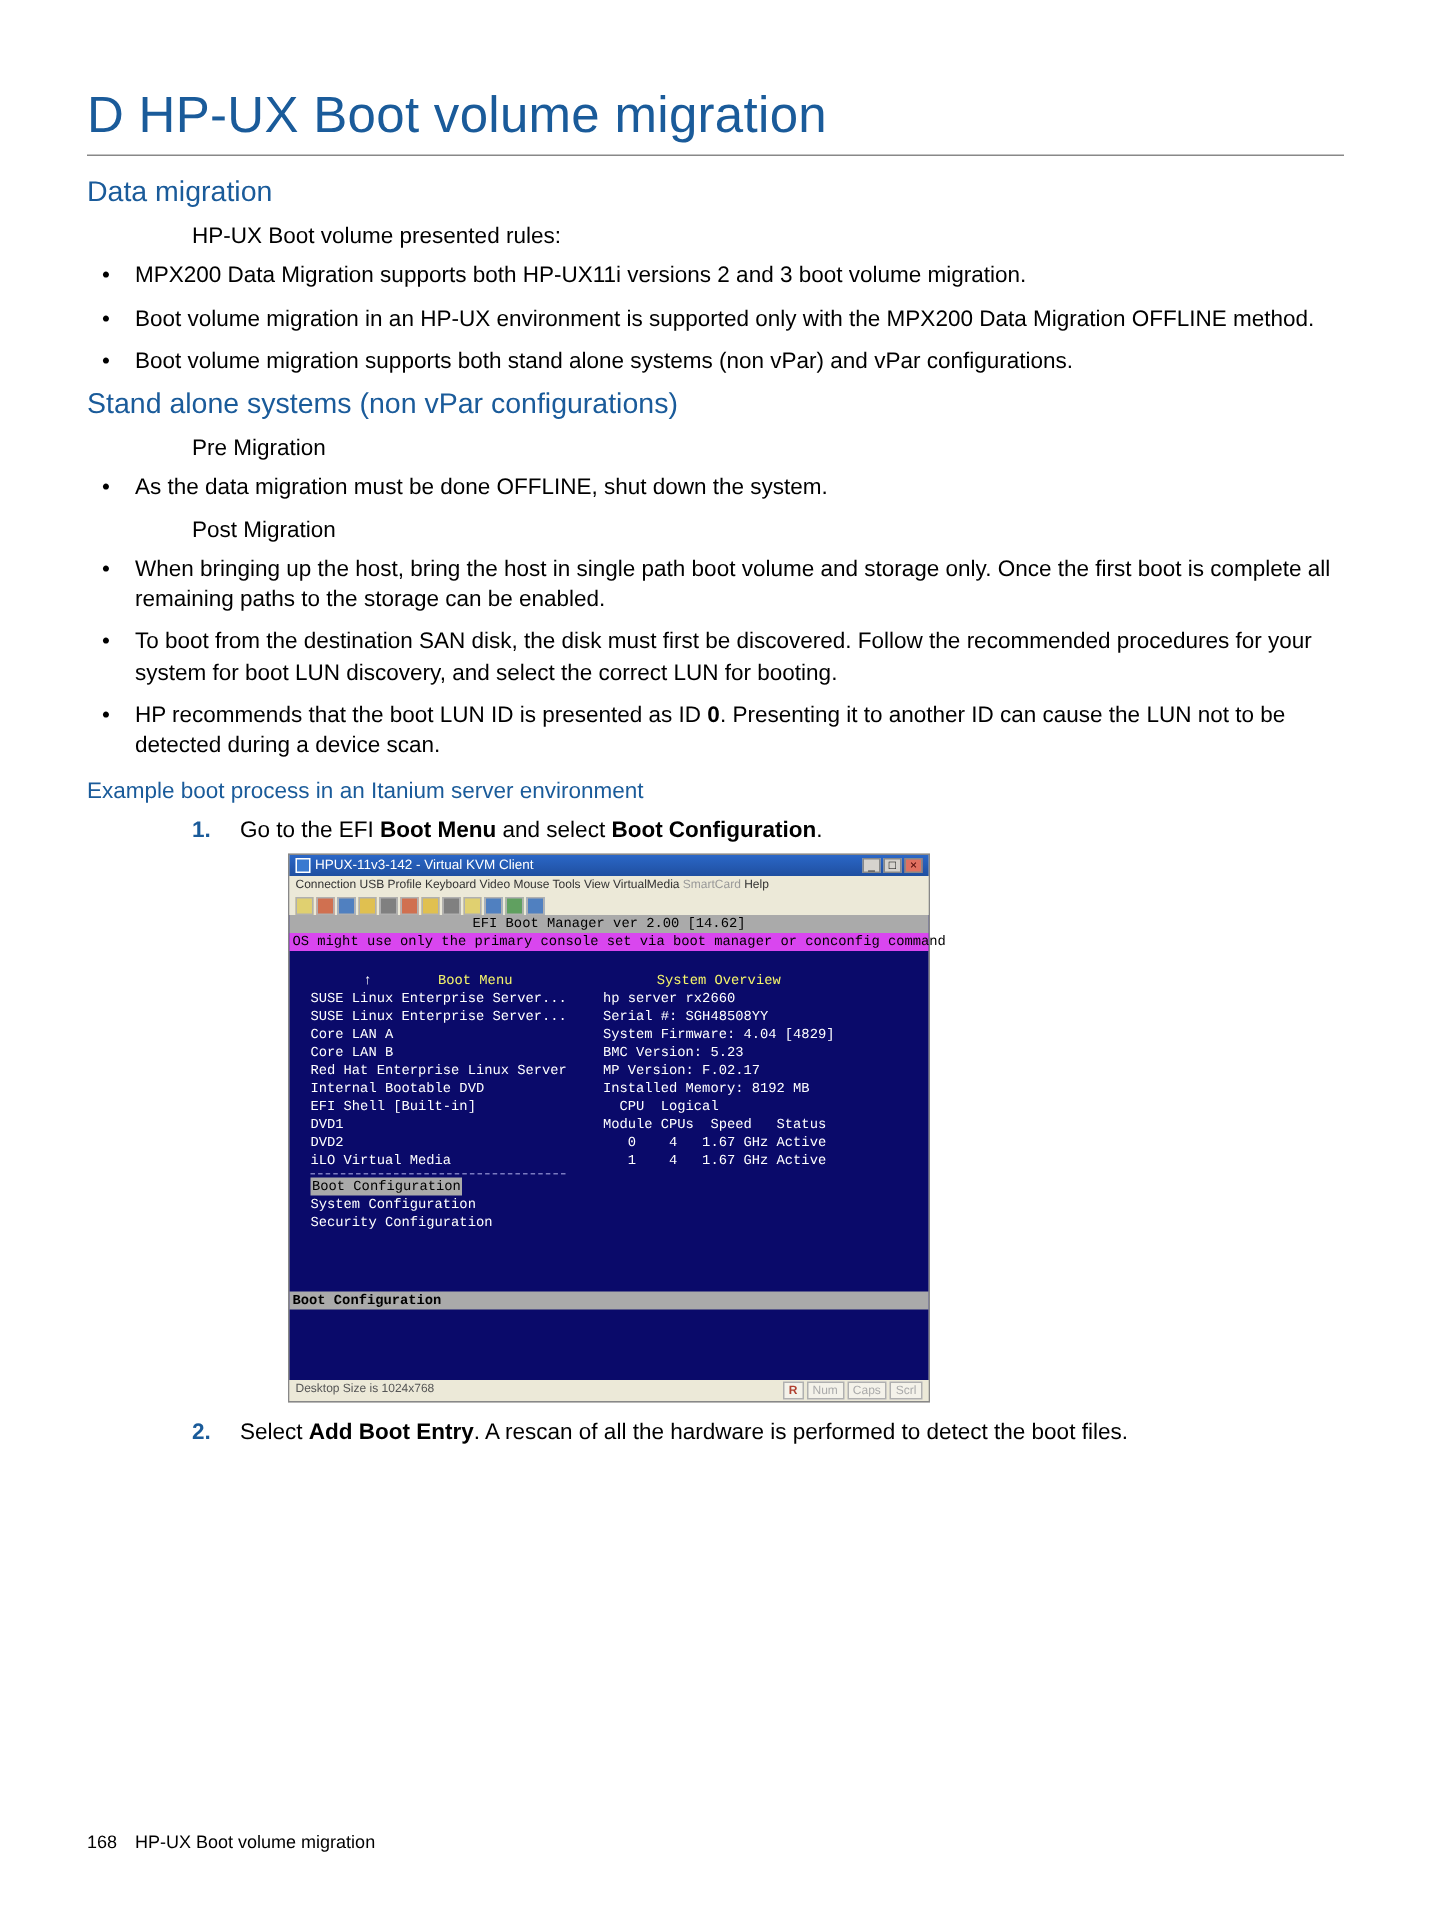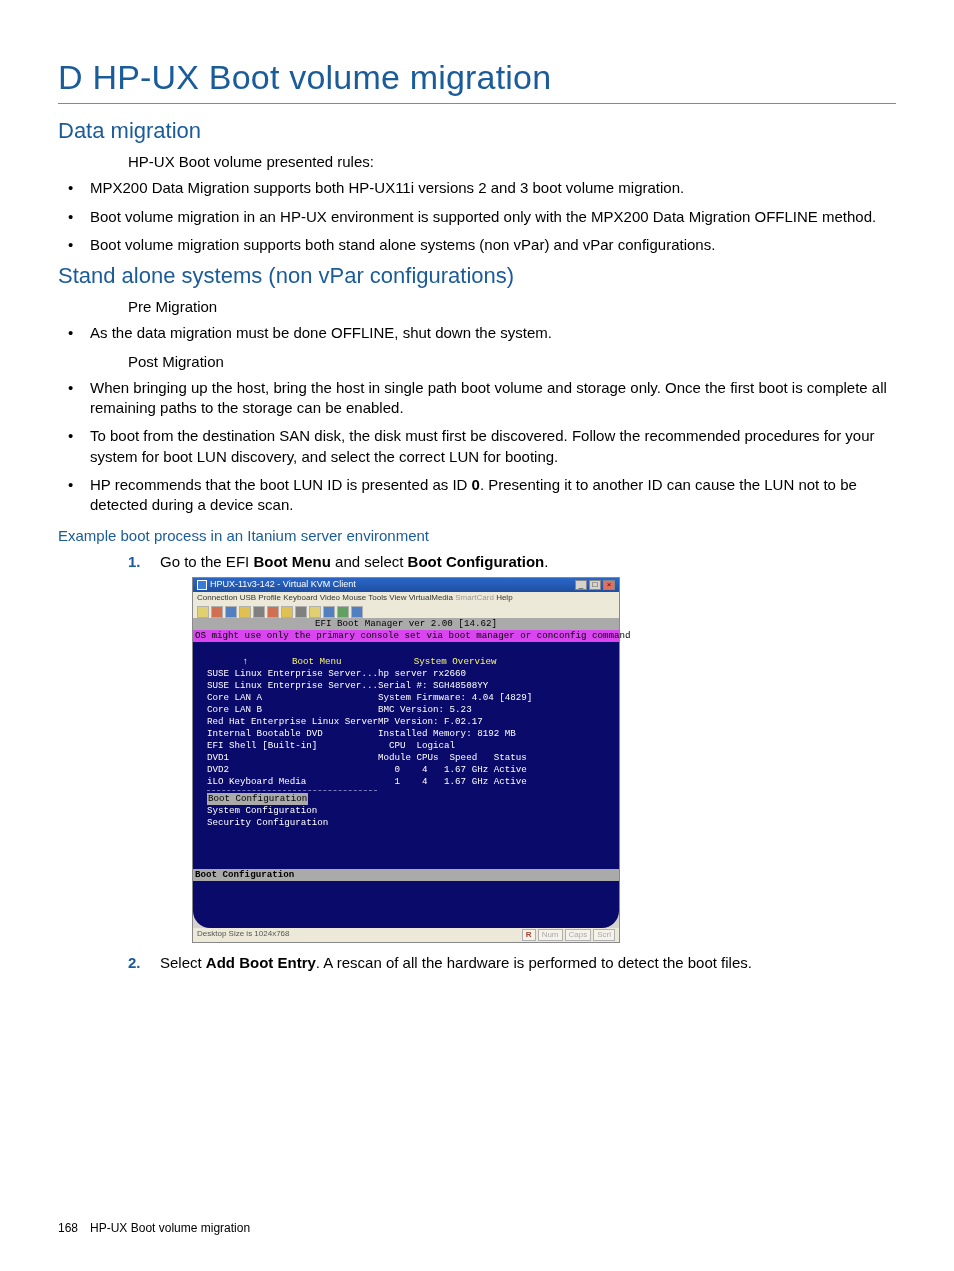--- a/index.html
+++ b/index.html
@@ -15,21 +15,21 @@
   .h1 {
     font-size: 34px;
     font-weight: 400;
     color: #1a5b9a;
     border-bottom: 1px solid #888;
     padding-bottom: 6px;
     margin-bottom: 14px;
     letter-spacing: 0.2px;
   }
   .h2 {
-    font-size: 22px;
+    font-size: 19px;
     font-weight: 400;
     color: #1a5b9a;
     margin: 8px 0 8px 0;
   }
   .h3 {
     font-size: 15px;
     font-weight: 400;
     color: #1a5b9a;
     margin: 12px 0 8px 0;
   }
@@ -131,39 +131,39 @@
   }
   .bios {
     flex: 1;
     background: #0a0a6a;
     color: #fff;
     font-family: "Courier New", monospace;
     font-size: 9.2px;
     line-height: 12px;
     position: relative;
     padding: 0;
-    border-radius: 17px;
   }
   .bios .yellow { color: #f5f56a; }
   .bios .hdr {
     background: #aaaaaa;
     color: #000;
     text-align: center;
     height: 12px;
   }
   .bios .warn {
     background: #d946ef;
     color: #000;
     padding-left: 2px;
     height: 12px;
     white-space: nowrap;
   }
   .bios-cols {
     display: flex;
     padding: 14px 10px 4px 14px;
+    gap: 24px;
   }
   .bios-left .sel {
     background: #aaaaaa;
     color: #000;
     display: inline-block;
     padding: 0 1px;
   }
   .bios-sep { border-top: 1px dashed #7a7ac0; margin: 2px 0; width:170px; }
   .bios-foot1 { color:#fff; padding: 2px 0 0 4px; }
   .bios-foot2 { background:#aaaaaa; color:#000; padding-left: 2px; }
@@ -260,21 +260,21 @@
             <div style="text-align:center;width:170px;" class="yellow"><span style="color:#fff">↑</span>&nbsp;&nbsp;&nbsp;&nbsp;&nbsp;&nbsp;&nbsp;&nbsp;<span>Boot Menu</span></div>
             <div>SUSE Linux Enterprise Server...</div>
             <div>SUSE Linux Enterprise Server...</div>
             <div>Core LAN A</div>
             <div>Core LAN B</div>
             <div>Red Hat Enterprise Linux Server</div>
             <div>Internal Bootable DVD</div>
             <div>EFI Shell [Built-in]</div>
             <div>DVD1</div>
             <div>DVD2</div>
-            <div>iLO Keyboard Media</div>
+            <div>iLO Virtual Media</div>
             <div class="bios-sep"></div>
             <div><span class="sel">Boot Configuration</span></div>
             <div>System Configuration</div>
             <div>Security Configuration</div>
           </div>
           <div class="bios-right">
             <div style="text-align:center" class="yellow">System Overview</div>
             <div>hp server rx2660</div>
             <div>Serial #:  SGH48508YY</div>
             <div></div>

